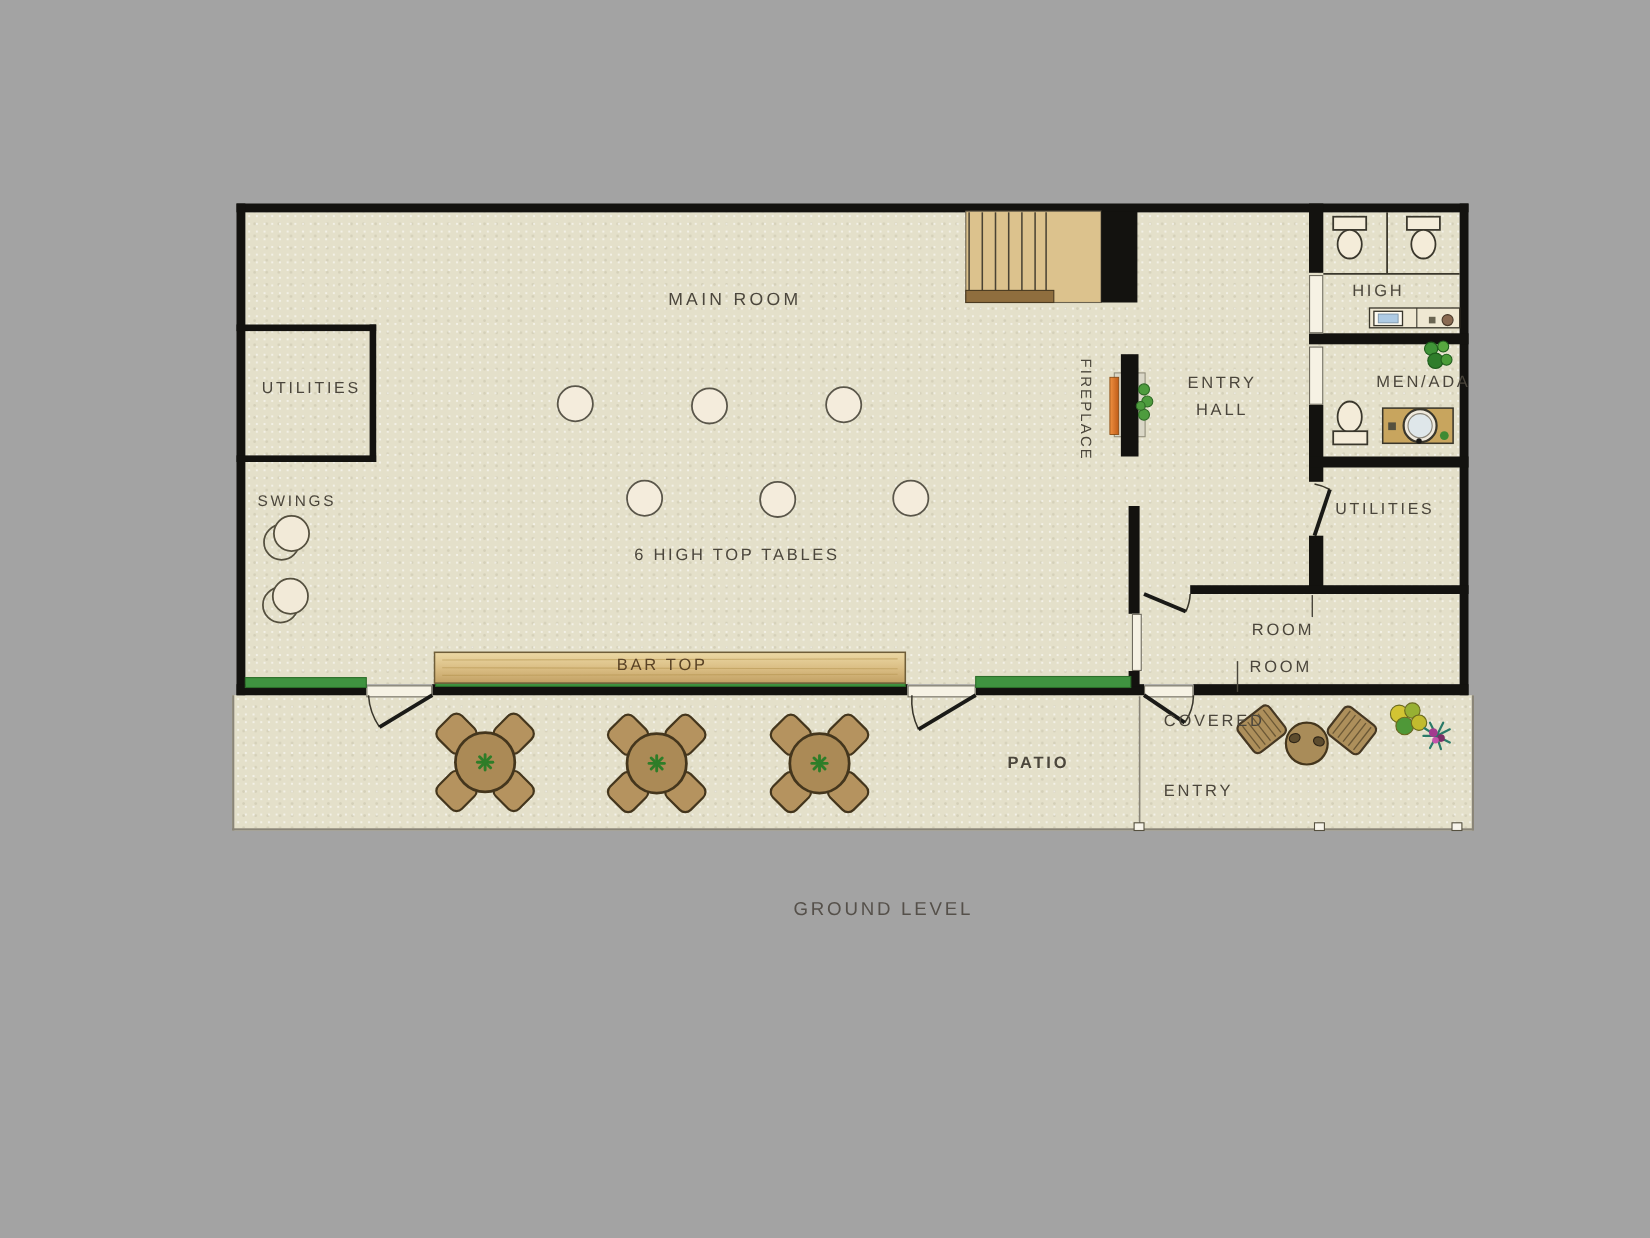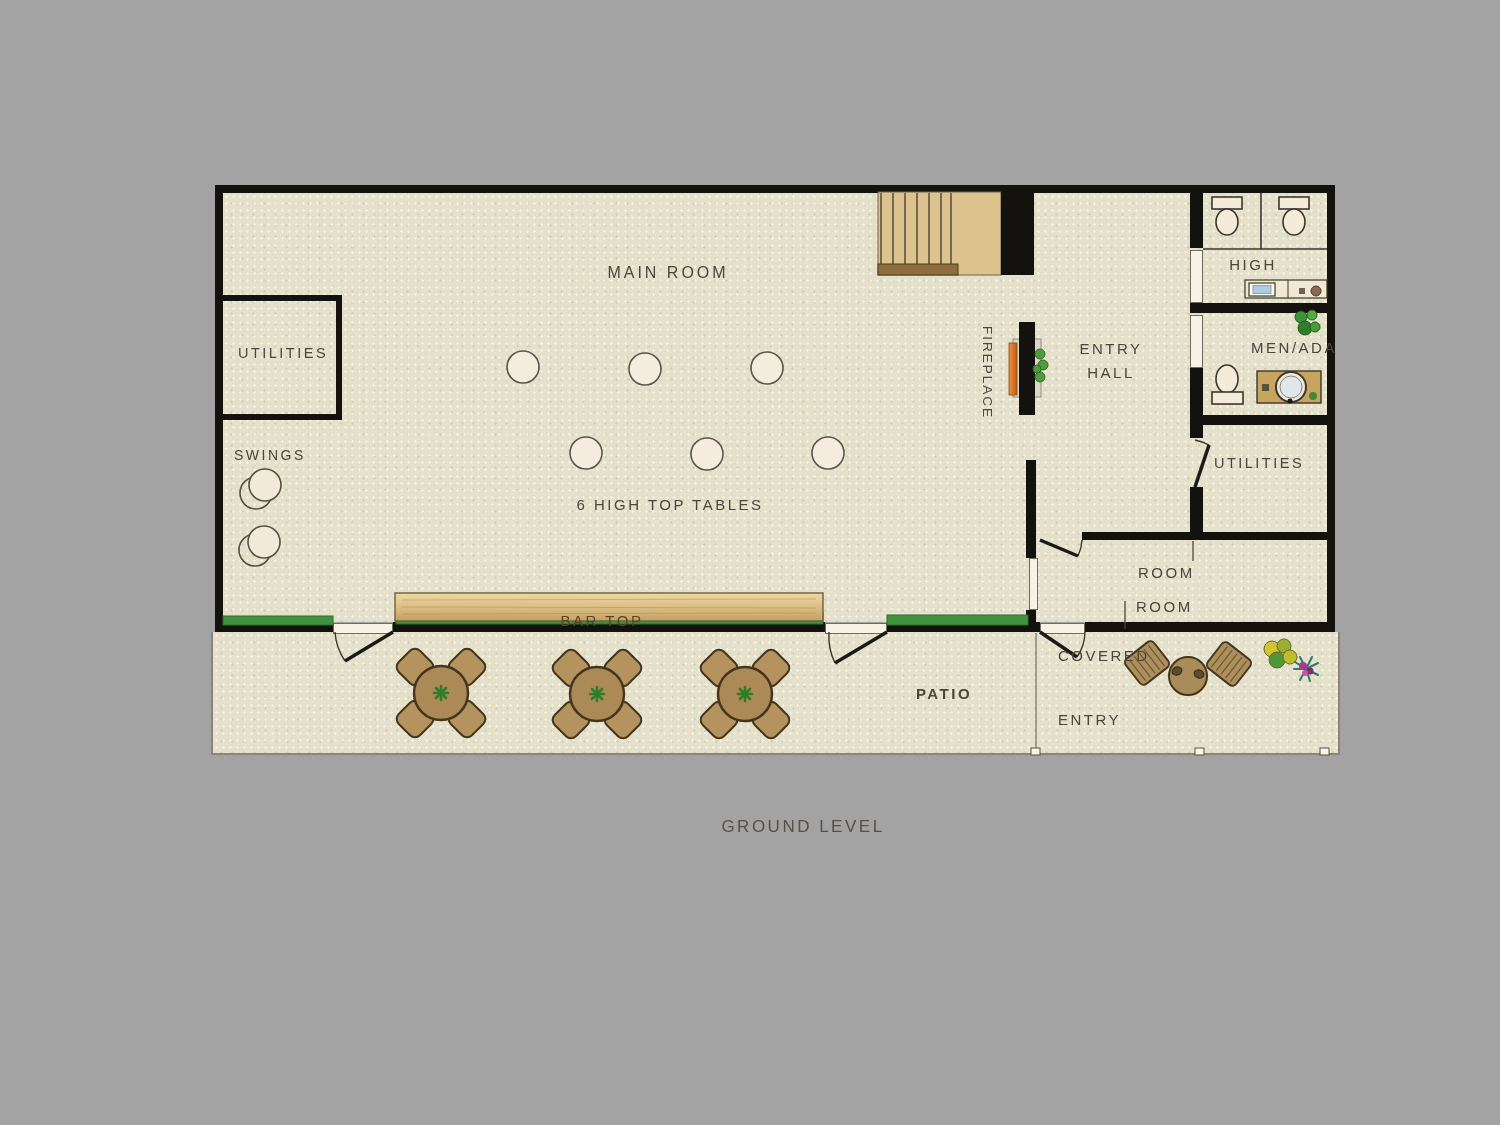--- a/index.html
+++ b/index.html
@@ -281,21 +281,21 @@
         <rect x="1195" y="748" width="9" height="7"></rect>
         <rect x="1320" y="748" width="9" height="7"></rect>
       </g>
     </g>
   </svg>
 
   <div class="lbl center" style="left:588px;top:264px;width:160px;font-size:16px;letter-spacing:3px;">MAIN ROOM</div>
   <div class="lbl center" style="left:224px;top:345px;width:118px;font-size:14.5px;">UTILITIES</div>
   <div class="lbl" style="left:234px;top:447px;font-size:14px;">SWINGS</div>
   <div class="lbl center" style="left:570px;top:496px;width:200px;font-size:15px;">6 HIGH TOP TABLES</div>
-  <div class="lbl center" style="left:552px;top:612px;width:100px;color:#5a4326;font-size:15px;">BAR TOP</div>
+  <div class="lbl center" style="left:552px;top:596px;width:100px;color:#5a4326;font-size:15px;">BAR TOP</div>
   <div class="lbl" style="left:980px;top:326px;writing-mode:vertical-rl;font-size:13.5px;letter-spacing:2px;">FIREPLACE</div>
   <div class="lbl center" style="left:1061px;top:340px;width:100px;">ENTRY</div>
   <div class="lbl center" style="left:1061px;top:364px;width:100px;">HALL</div>
   <div class="lbl center" style="left:1203px;top:256px;width:100px;">HIGH</div>
   <div class="lbl center" style="left:1204px;top:339px;width:118px;padding-left:31px;">MEN/ADA</div>
   <div class="lbl center" style="left:1200px;top:455px;width:118px;font-size:14.5px;">UTILITIES</div>
   <div class="lbl" style="left:1138px;top:564px;">ROOM</div>
   <div class="lbl" style="left:1136px;top:598px;">ROOM</div>
   <div class="lbl center" style="left:894px;top:685px;width:100px;font-weight:bold;">PATIO</div>
   <div class="lbl" style="left:1058px;top:647px;">COVERED</div>

